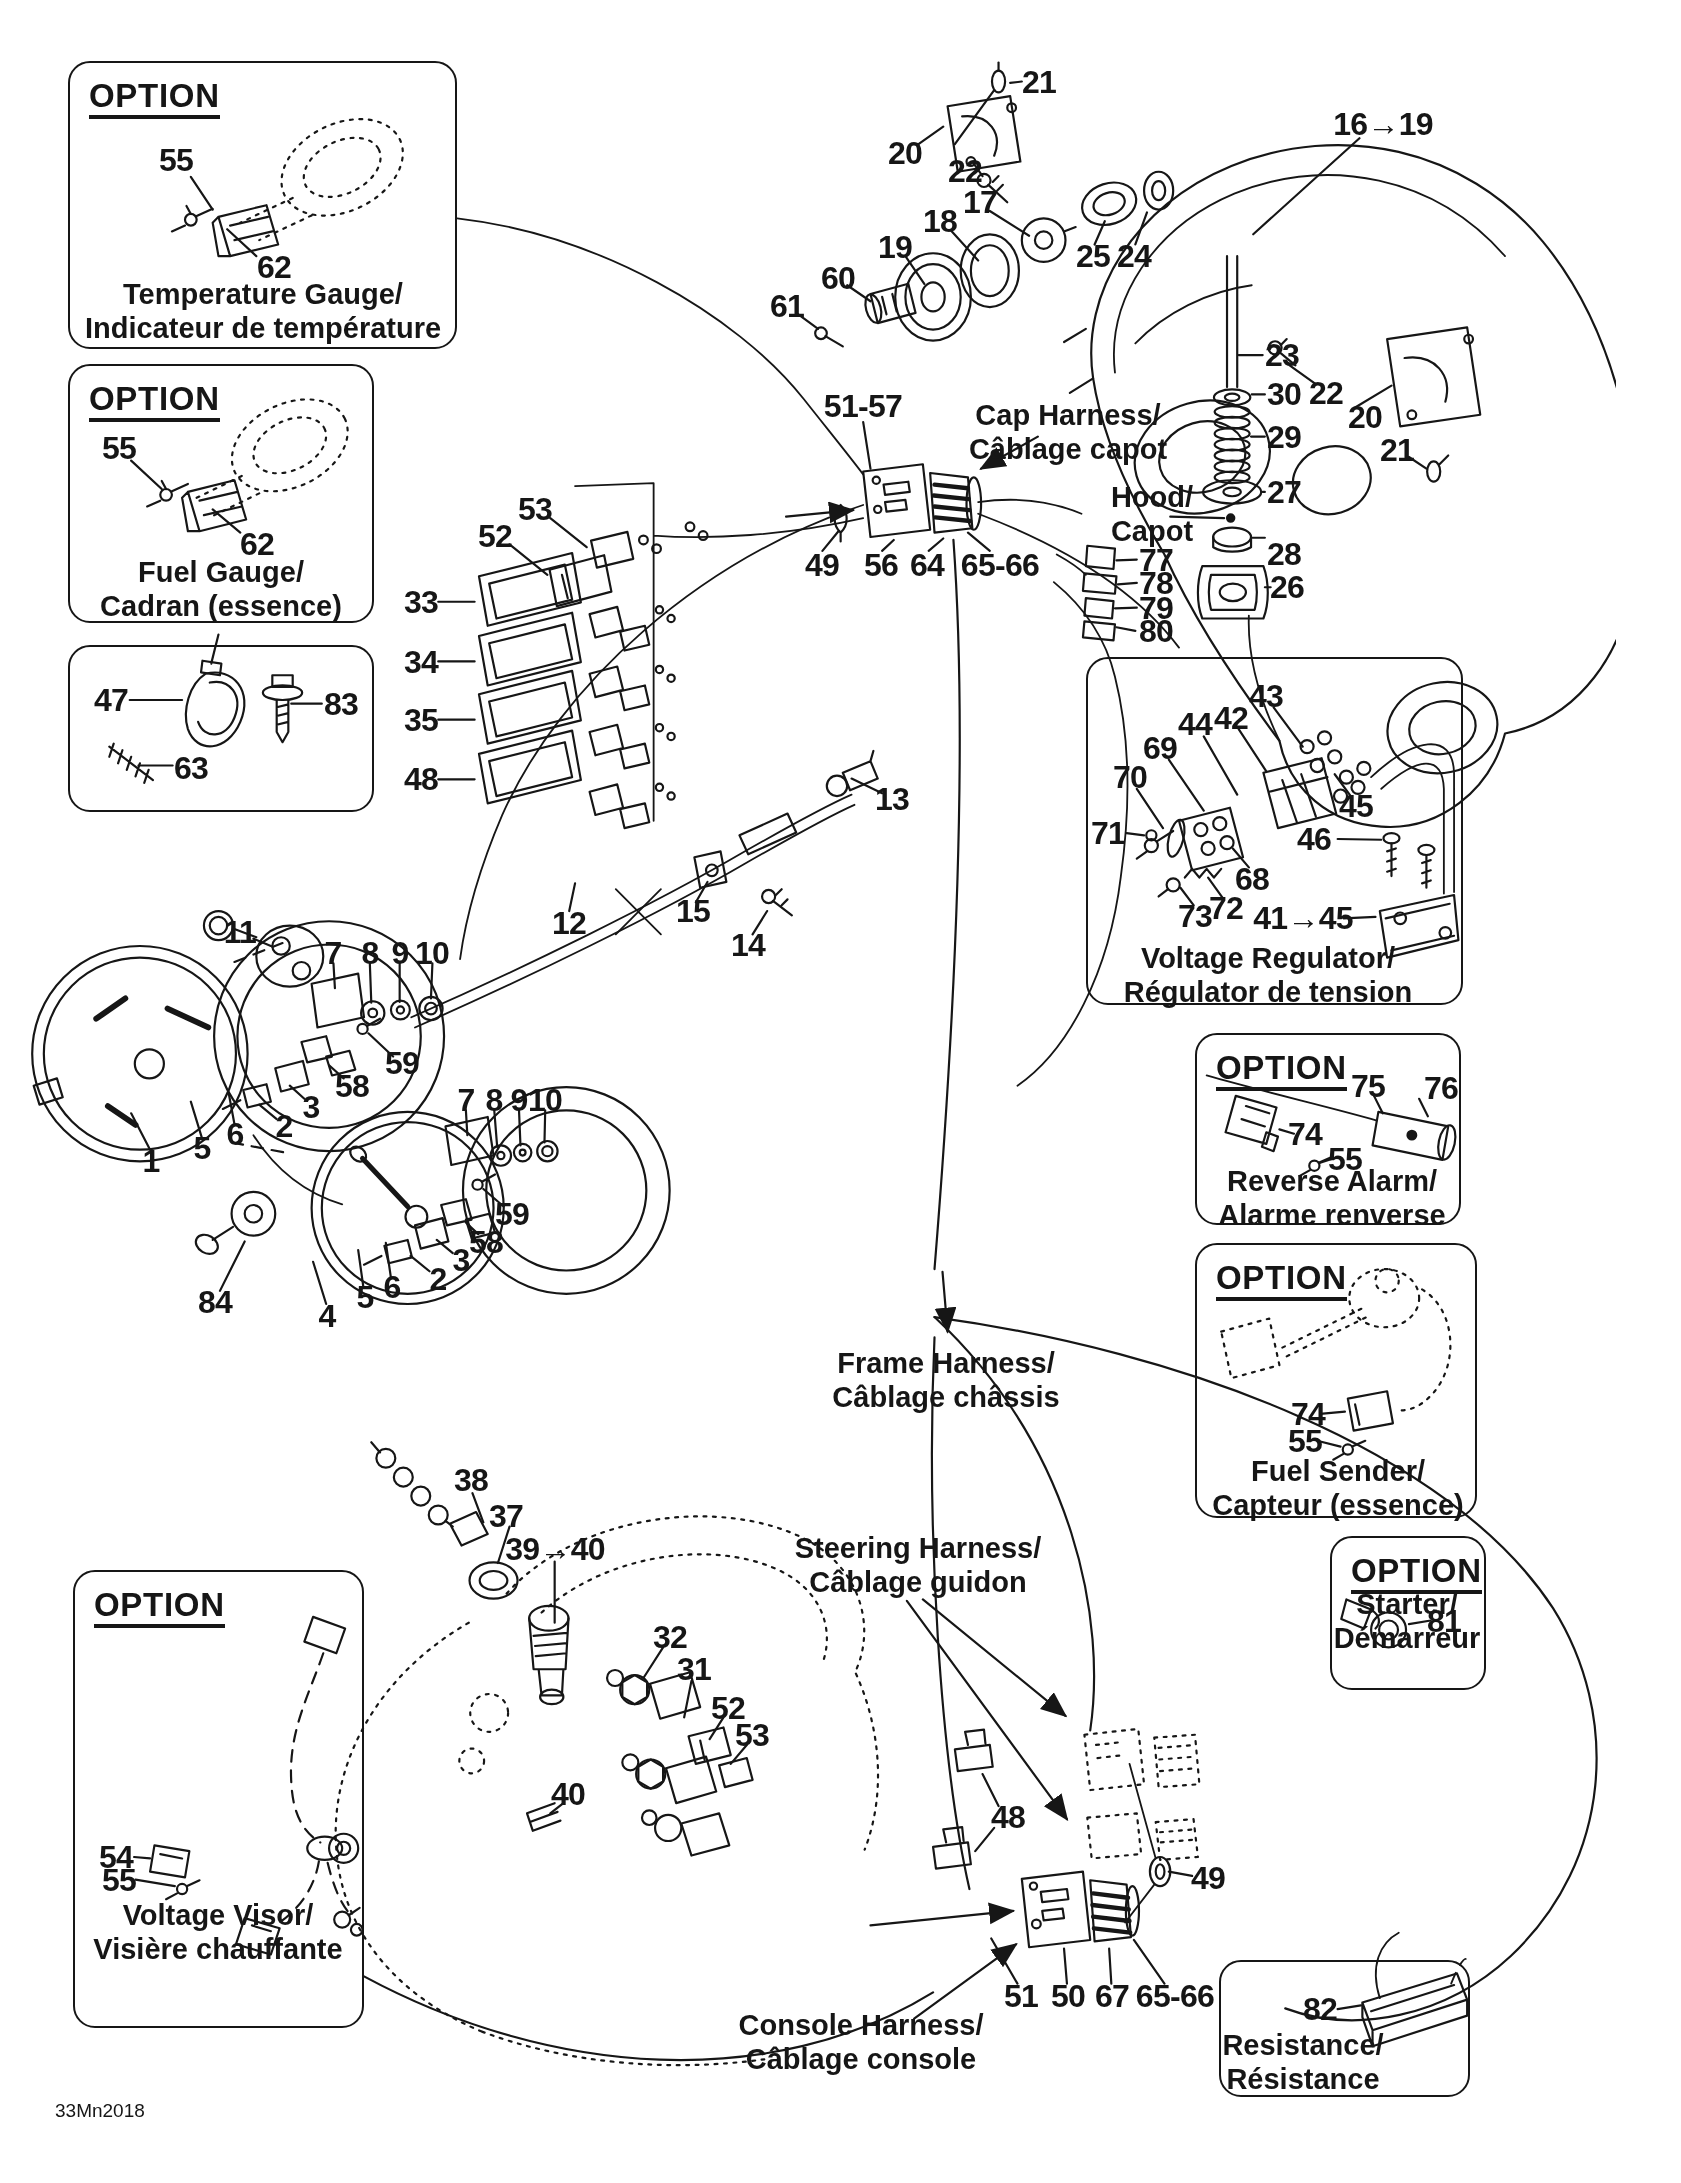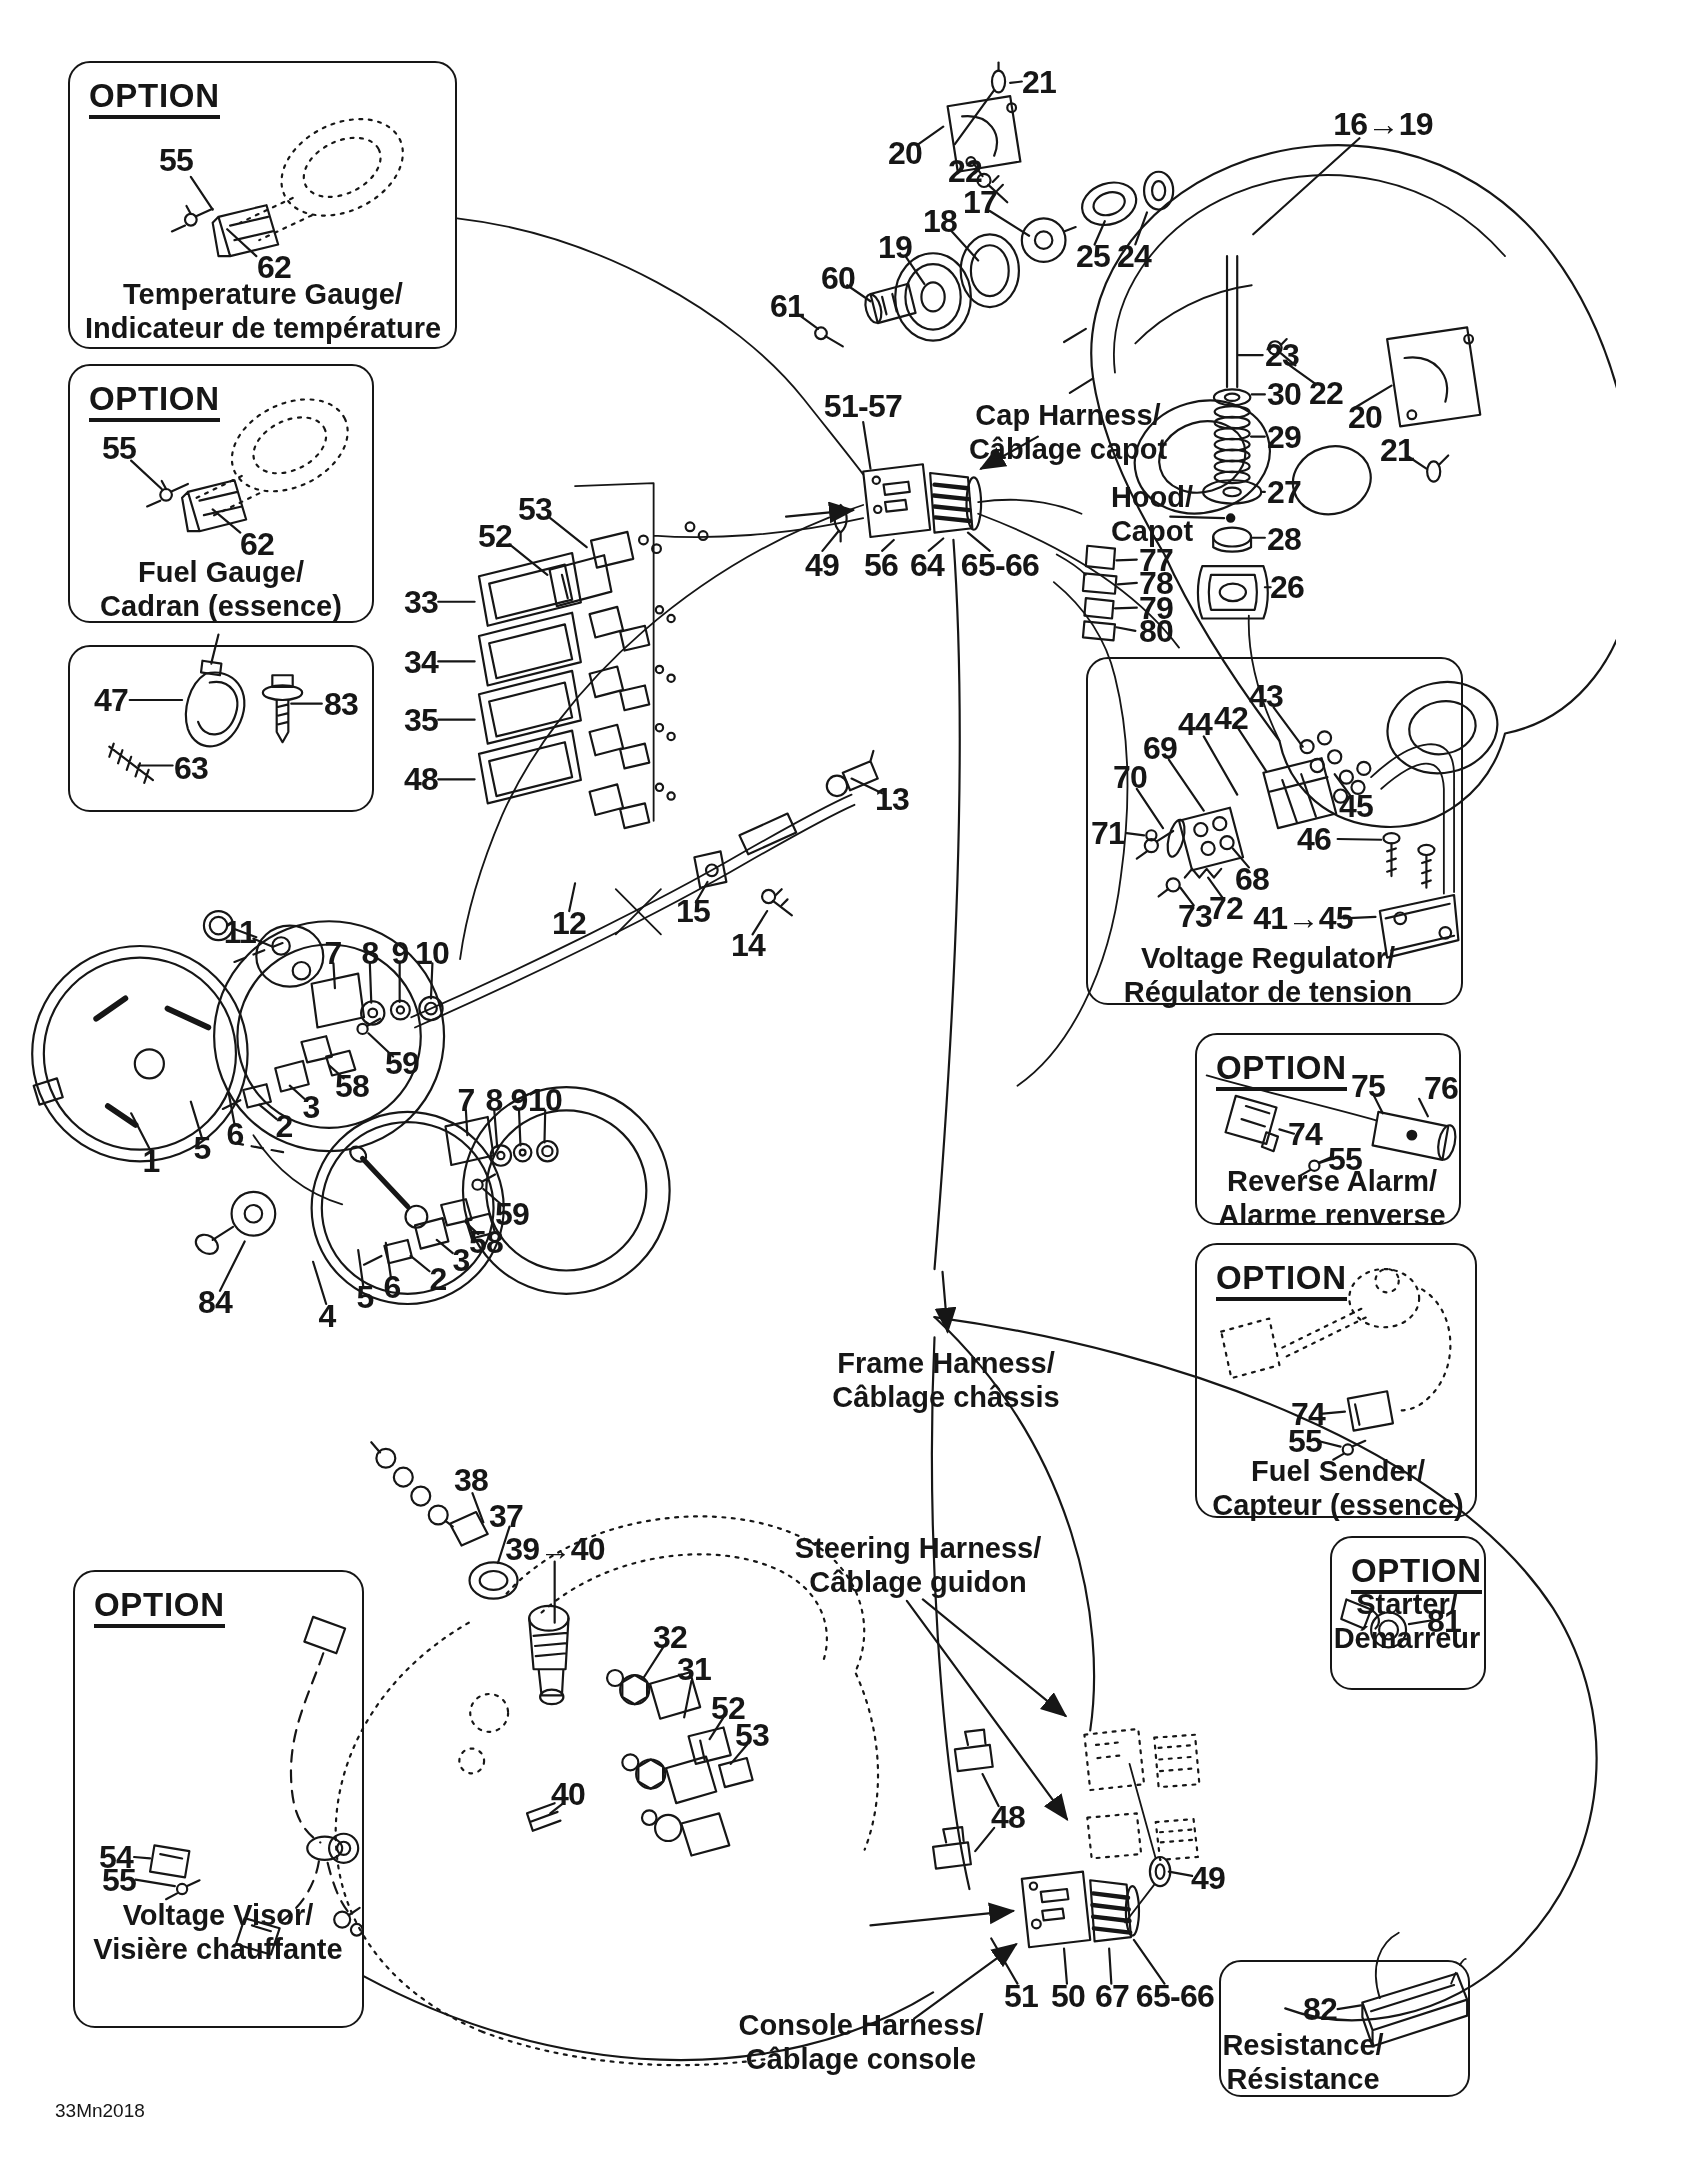--- a/index.html
+++ b/index.html
@@ -450,21 +450,21 @@
       <div class="callout" style="left: 895px; top: 247px;">19</div>
       <div class="callout" style="left: 838px; top: 278px;">60</div>
       <div class="callout" style="left: 787px; top: 306px;">61</div>
       <div class="callout" style="left: 1383px; top: 124px;">16→19</div>
       <div class="callout" style="left: 1093px; top: 256px;">25</div>
       <div class="callout" style="left: 1134px; top: 256px;">24</div>
       <div class="callout" style="left: 1282px; top: 355px;">23</div>
       <div class="callout" style="left: 1284px; top: 394px;">30</div>
       <div class="callout" style="left: 1284px; top: 437px;">29</div>
       <div class="callout" style="left: 1284px; top: 492px;">27</div>
-      <div class="callout" style="left: 1284px; top: 539px;">28</div>
+      <div class="callout" style="left: 1284px; top: 554px;">28</div>
       <div class="callout" style="left: 1287px; top: 587px;">26</div>
       <div class="callout" style="left: 1326px; top: 393px;">22</div>
       <div class="callout" style="left: 1365px; top: 417px;">20</div>
       <div class="callout" style="left: 1397px; top: 450px;">21</div>
       <div class="callout" style="left: 863px; top: 406px;">51-57</div>
       <div class="callout" style="left: 822px; top: 565px;">49</div>
       <div class="callout" style="left: 881px; top: 565px;">56</div>
       <div class="callout" style="left: 927px; top: 565px;">64</div>
       <div class="callout" style="left: 1000px; top: 565px;">65-66</div>
       <div class="callout" style="left: 1156px; top: 560px;">77</div>

